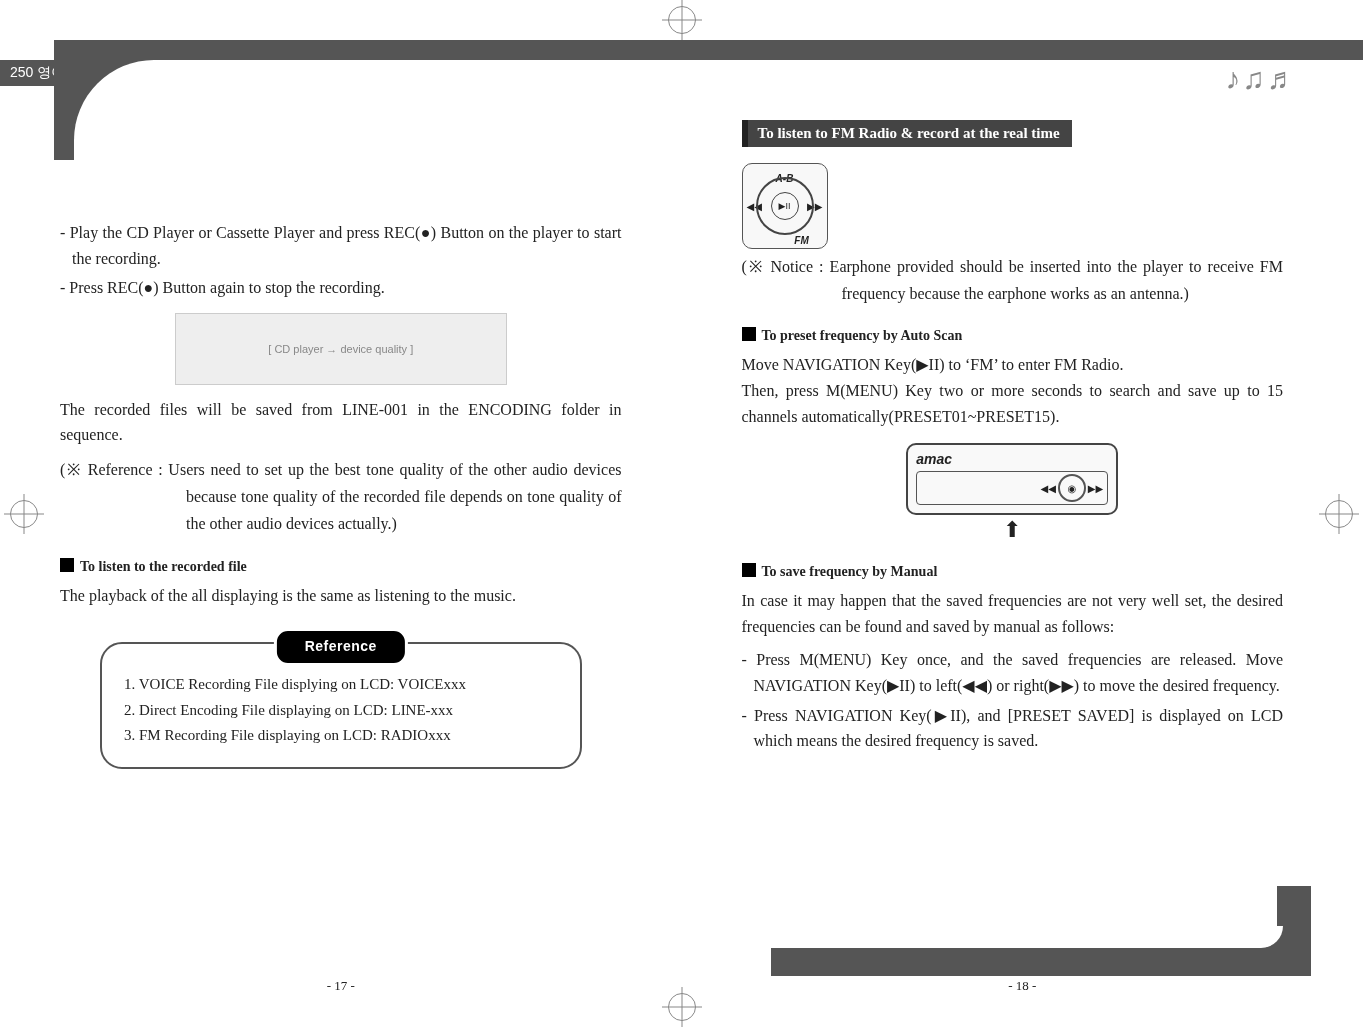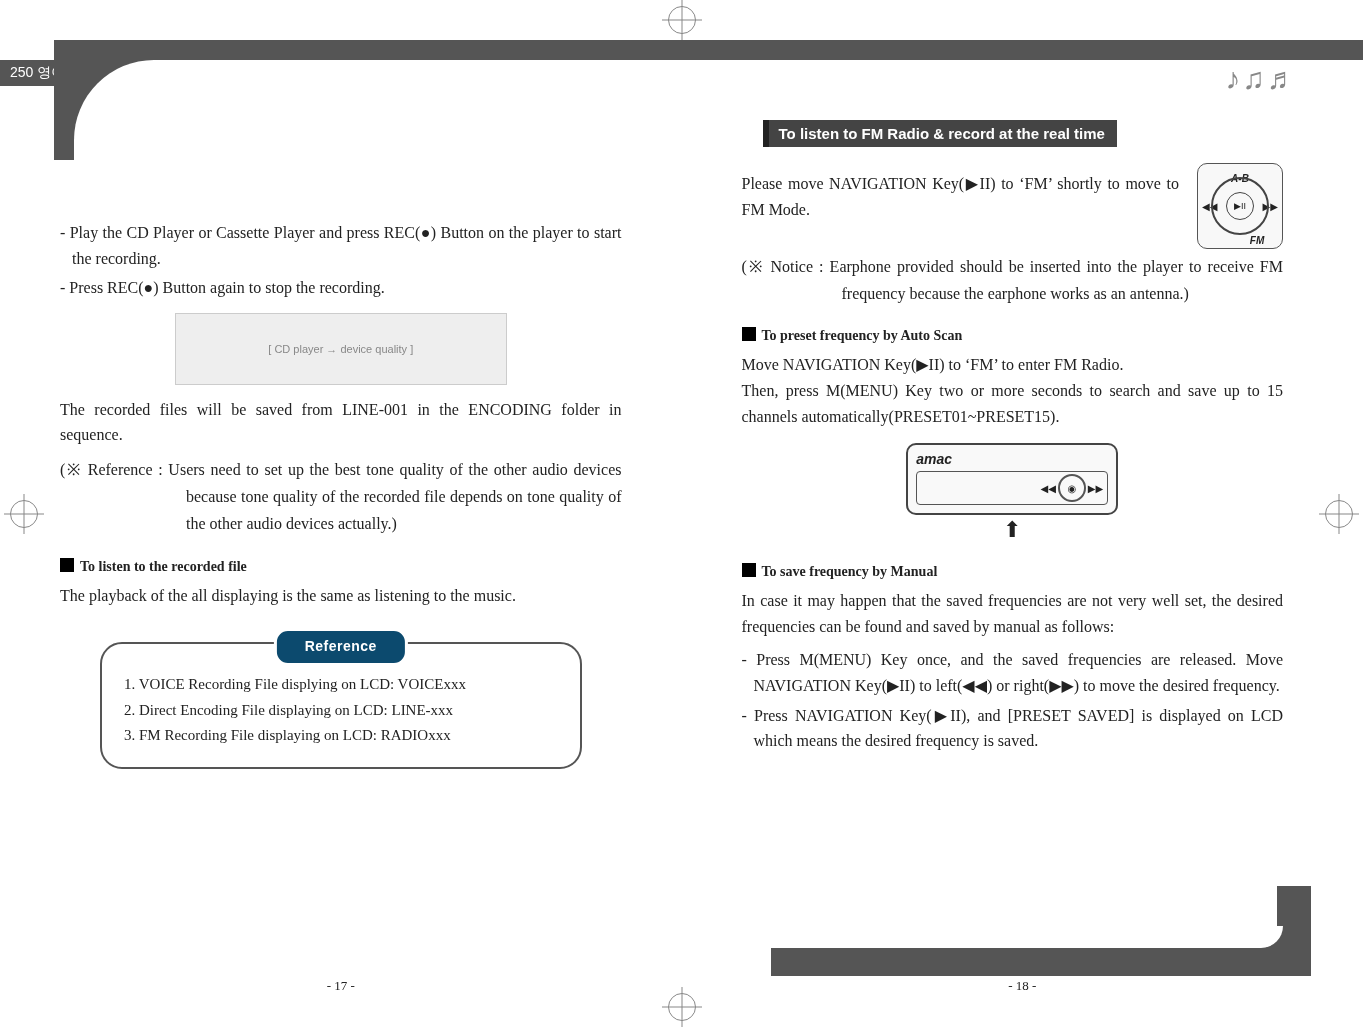--- a/index.html
+++ b/index.html
@@ -130,29 +130,28 @@
     top: -10px;
     right: 28px;
     bottom: 28px;
     background: #fff;
     border-bottom-right-radius: 60px;
   }
 
   .section-bar {
     background: #444;
     color: #fff;
-    font-family: Liberation Sans, sans-serif;
+    font-family: Liberation Serif, serif;
     font-size: 15px;
     font-weight: bold;
     padding: 5px 12px 5px 10px;
     display: inline-block;
     border-left: 6px solid #222;
     margin-top: 24px;
     margin-bottom: 16px;
-    margin-left: 21px;
   }
   .section-bar-wrap {
     position: relative;
   }
 
   p.body {
     font-size: 16px;
     line-height: 1.6;
     margin: 8px 0;
     text-align: justify;
@@ -194,21 +193,21 @@
     padding: 28px 22px 18px 22px;
     margin: 34px 40px 0 40px;
     font-size: 15px;
     line-height: 1.7;
   }
   .reference-pill {
     position: absolute;
     top: -16px;
     left: 50%;
     transform: translateX(-50%);
-    background: #0c4a6e;
+    background: #000000;
     color: #fff;
     font-family: Arial, sans-serif;
     font-weight: bold;
     font-size: 14px;
     padding: 4px 28px;
     border-radius: 14px;
     letter-spacing: 0.5px;
     border: 3px solid #fff;
   }
 
@@ -380,23 +379,20 @@
     </div>
 
     <div class="page page-right">
       <div class="content-right">
 
         <div class="section-bar-wrap">
           <div class="section-bar">To listen to FM Radio &amp; record at the real time</div>
         </div>
 
         <div class="right-top-row">
-          <div class="text">
-            <p class="body">Please move NAVIGATION Key(▶II) to ‘FM’ shortly to move to FM Mode.</p>
-          </div>
           <div class="nav-circle">
             <span class="lbl-top">A-B</span>
             <span class="lbl-bot">FM</span>
             <span class="lbl-left">◀◀</span>
             <span class="lbl-right">▶▶</span>
             <div class="dial">
                 <div class="inner">▶II</div>
               </div>
           </div>
         </div>

